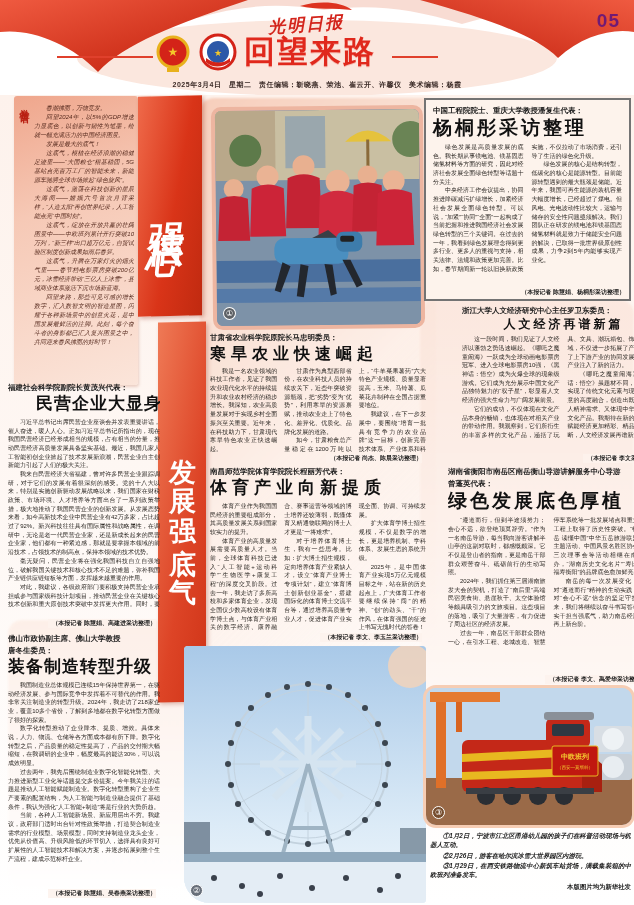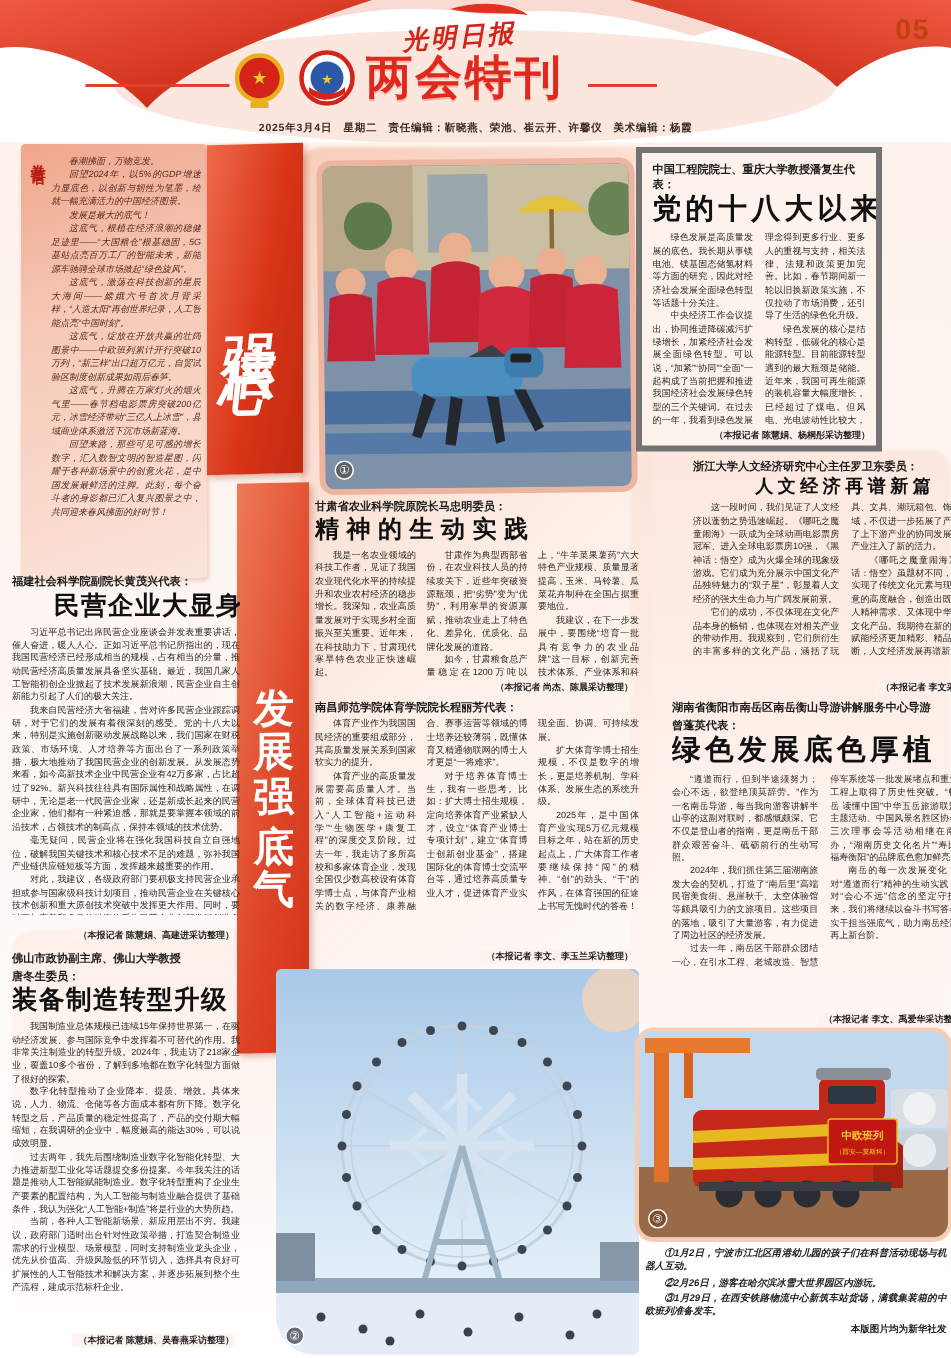--- a/index.html
+++ b/index.html
@@ -3,21 +3,21 @@
 <meta charset="utf-8">
 <style>
   html,body{margin:0;padding:0;}
   body{width:634px;height:905px;position:relative;background:#ffffff;
        font-family:"Liberation Sans",sans-serif;overflow:hidden;}
   .page{position:absolute;inset:0;}
 
   
   .masthead{position:absolute;left:0;top:0;width:634px;height:95px;background:#fff;}
   .masthead svg{position:absolute;left:0;top:0;}
-  .pagenum{position:absolute;right:14px;top:10px;color:#c2410c;font-size:19px;font-weight:bold;letter-spacing:1px;}
+  .pagenum{position:absolute;right:14px;top:10px;color:#701a75;font-size:19px;font-weight:bold;letter-spacing:1px;}
   .logo-script{position:absolute;left:268px;top:12px;width:110px;color:#d3251c;
       font-family:"DejaVu Serif",serif;font-style:italic;font-weight:bold;font-size:17px;
       transform:rotate(-4deg);letter-spacing:2px;white-space:nowrap;}
   .main-title{position:absolute;left:244px;top:31px;font-size:31px;font-weight:900;color:#e0281c;
       letter-spacing:2px;white-space:nowrap;text-shadow:0 1px 0 #f6b9ae;}
   .rule{position:absolute;height:2px;background:#e0402c;top:56px;}
   .rule.l{left:57px;width:96px;} .rule.r{left:392px;width:46px;}
   .dateline{position:absolute;left:0;top:80px;width:634px;text-align:center;
       font-size:7px;font-weight:bold;color:#3a2a26;letter-spacing:.5px;}
 
@@ -65,21 +65,21 @@
       background:rgba(253,242,236,.85);padding-left:4px;}
 
   #minying{left:8px;top:383px;width:152px;height:247px;}
   #minying .headline{font-size:17px;letter-spacing:1px;margin-left:28px;}
   #zhuangbei{left:8px;top:634px;width:152px;height:266px;}
   #zhuangbei .headline{font-size:17px;letter-spacing:1px;}
   #hanhan{left:210px;top:333px;width:216px;height:132px;}
   #hanhan .headline{font-size:16px;letter-spacing:5px;}
   #tiyu{left:210px;top:467px;width:216px;height:177px;}
   #tiyu .headline{font-size:17px;letter-spacing:5px;}
-  #lvse{left:424px;top:98px;width:164px;height:203px;border:4px solid #737373;
+  #lvse{left:424px;top:98px;width:207px;height:203px;border:2px solid #737373;
         background:#fdf3ec;box-sizing:border-box;padding:6px 7px;}
   #lvse .headline{font-size:19px;letter-spacing:3px;}
   #renwen{left:428px;top:306px;width:203px;height:159px;margin-left:34px;}
   #renwen .headline{font-size:12px;letter-spacing:3px;text-align:center;}
   #wenlv{left:448px;top:467px;width:203px;height:219px;}
   #wenlv .headline{font-size:19px;letter-spacing:3px;}
 
   
   .photo{position:absolute;overflow:hidden;}
   #photo1{left:212px;top:106px;width:212px;height:223px;border:4px solid #edb5a0;
@@ -127,21 +127,21 @@
 
       <g>
         <circle cx="218" cy="52" r="17" fill="#fff" stroke="#d42318" stroke-width="3"></circle>
         <circle cx="218" cy="52" r="11" fill="#2c58a8"></circle>
         <text x="218" y="56" font-size="9" text-anchor="middle" fill="#f4c82a">★</text>
         <path d="M206 58 C214 64 224 64 230 58 L230 62 C222 68 212 68 206 62 Z" fill="#d42318"></path>
       </g>
     </svg>
     <div class="pagenum">05</div>
     <div class="logo-script">光明日报</div>
-    <div class="main-title">两会特刊</div>
+    <div class="main-title">回望来路</div>
     <div class="rule l"></div>
     <div class="rule r"></div>
     <div class="dateline">2025年3月4日　星期二　责任编辑：靳晓燕、荣池、崔云开、许馨仪　美术编辑：杨霞</div>
   </header>
 
   <div class="content-bg"></div>
   <div class="wash c"></div>
   <div class="wash r"></div>
   <div class="wash b"></div>
 
@@ -201,32 +201,33 @@
         <path d="M84 154 L80 186 L87 187 L92 156 Z" fill="#23272e"></path>
         <path d="M108 154 L114 186 L120 184 L116 155 Z" fill="#23272e"></path>
         <path d="M126 150 L140 178 L146 175 L134 150 Z" fill="#23272e"></path>
       </g>
     </svg>
     <span class="badge" style="background:#555c;">①</span>
   </figure>
 
   <article class="art" id="hanhan">
     <p class="kicker">甘肃省农业科学院原院长马忠明委员：</p>
-    <h2 class="headline">精神的生动实践</h2>
+    <h2 class="headline">寒旱农业快速崛起</h2>
     <div class="bodytext cols3" style="height:88px;">
       <p>我是一名农业领域的科技工作者，见证了我国农业现代化水平的持续提升和农业农村经济的稳步增长。我深知，农业高质量发展对于实现乡村全面振兴至关重要。近年来，在科技助力下，甘肃现代寒旱特色农业正快速崛起。</p>
       <p>甘肃作为典型西部省份，在农业科技人员的持续攻关下，近些年突破资源瓶颈，把“劣势”变为“优势”，利用寒旱的资源禀赋，推动农业走上了特色化、差异化、优质化、品牌化发展的道路。</p>
       <p>如今，甘肃粮食总产量稳定在1200万吨以上，“牛羊菜果薯药”六大特色产业规模、质量显著提高，玉米、马铃薯、瓜菜花卉制种在全国占据重要地位。</p>
       <p>我建议，在下一步发展中，要围绕“培育一批具有竞争力的农业品牌”这一目标，创新完善技术体系、产业体系和科技体系，推进现代寒旱特色农业扩量、延链、提质和增效。</p>
     </div>
     <span class="credit">（本报记者 尚杰、陈晨采访整理）</span>
   </article>
 
   <article class="art" id="tiyu">
     <p class="kicker">南昌师范学院体育学院院长程丽芳代表：</p>
+    <h2 class="headline">体育产业向新提质</h2>
     <div class="bodytext cols3" style="height:132px;">
       <p>体育产业作为我国国民经济的重要组成部分，其高质量发展关系到国家软实力的提升。</p>
       <p>体育产业的高质量发展需要高质量人才。当前，全球体育科技已进入“人工智能+运动科学”“生物医学+康复工程”的深度交叉阶段。过去一年，我走访了多所高校和多家体育企业，发现全国仅少数高校设有体育学博士点，与体育产业相关的数字经济、康养融合、赛事运营等领域的博士培养还较薄弱，既懂体育又精通物联网的博士人才更是“一将难求”。</p>
       <p>对于培养体育博士生，我有一些思考。比如：扩大博士招生规模，定向培养体育产业紧缺人才，设立“体育产业博士专项计划”，建立“体育博士创新创业基金”，搭建国际化的体育博士交流平台等，通过培养高质量专业人才，促进体育产业实现全面、协调、可持续发展。</p>
       <p>扩大体育学博士招生规模，不仅是数字的增长，更是培养机制、学科体系、发展生态的系统升级。</p>
       <p>2025年，是中国体育产业实现5万亿元规模目标之年，站在新的历史起点上，广大体育工作者要继续保持“闯”的精神、“创”的劲头、“干”的作风，在体育强国的征途上书写无愧时代的答卷！</p>
     </div>
     <span class="credit">（本报记者 李文、李玉兰采访整理）</span>
   </article>
 
@@ -250,21 +251,21 @@
       <p>我国制造业总体规模已连续15年保持世界第一，在驱动经济发展、参与国际竞争中发挥着不可替代的作用。我非常关注制造业的转型升级。2024年，我走访了218家企业，覆盖10多个省份，了解到多地都在数字化转型方面做了很好的探索。</p>
       <p>数字化转型推动了企业降本、提质、增效。具体来说，人力、物流、仓储等各方面成本都有所下降。数字化转型之后，产品质量的稳定性提高了，产品的交付期大幅缩短，在我调研的企业中，幅度最高的能达30%，可以说成效明显。</p>
       <p>过去两年，我先后围绕制造业数字化智能化转型、大力推进新型工业化等话题提交多份提案。今年我关注的话题是推动人工智能赋能制造业。数字化转型重构了企业生产要素的配置结构，为人工智能与制造业融合提供了基础条件，我认为强化“人工智能+制造”将是行业的大势所趋。</p>
       <p>当前，各种人工智能新场景、新应用层出不穷。我建议，政府部门适时出台针对性政策举措，打造契合制造业需求的行业模型、场景模型，同时支持制造业龙头企业，优先从价值高、升级风险低的环节切入，选择具有良好可扩展性的人工智能技术和解决方案，并逐步拓展到整个生产流程，建成示范标杆企业。</p>
     </div>
     <span class="credit">（本报记者 陈慧娟、吴春燕采访整理）</span>
   </article>
 
   <article class="art" id="lvse">
     <p class="kicker">中国工程院院士、重庆大学教授潘复生代表：</p>
-    <h2 class="headline">党的十八大以来</h2>
+    <h2 class="headline">杨桐彤采访整理</h2>
     <div class="bodytext cols2" style="height:138px;">
       <p>绿色发展是高质量发展的底色。我长期从事镁电池、镁基固态储氢材料等方面的研究，因此对经济社会发展全面绿色转型等话题十分关注。</p>
       <p>中央经济工作会议提出，协同推进降碳减污扩绿增长，加紧经济社会发展全面绿色转型。可以说，“加紧”“协同”“全面”一起构成了当前把握和推进我国经济社会发展绿色转型的三个关键词。在过去的一年，我看到绿色发展理念得到更多行业、更多人的重视与支持，相关法律、法规和政策更加完善。比如，春节期间新一轮以旧换新政策实施，不仅拉动了市场消费，还引导了生活的绿色化升级。</p>
       <p>绿色发展的核心是结构转型，低碳化的核心是能源转型。目前能源转型遇到的最大瓶颈是储能。近年来，我国可再生能源的装机容量大幅度增长，已经超过了煤电。但风电、光电波动性比较大，运输与储存的安全性问题亟须解决。我们团队正在研发的镁电池和镁基固态储氢材料就是致力于储能安全问题的解决，已取得一批世界级原创性成果，力争2到5年内能够实现产业化。</p>
 
     </div>
     <span class="credit">（本报记者 陈慧娟、杨桐彤采访整理）</span>
   </article>
 
   <article class="art" id="renwen">

